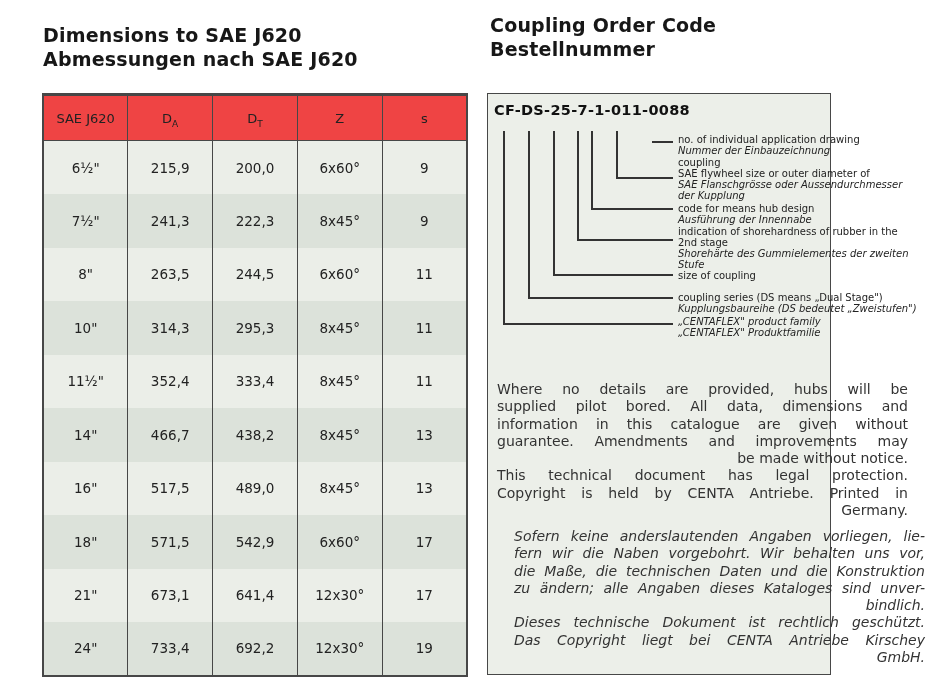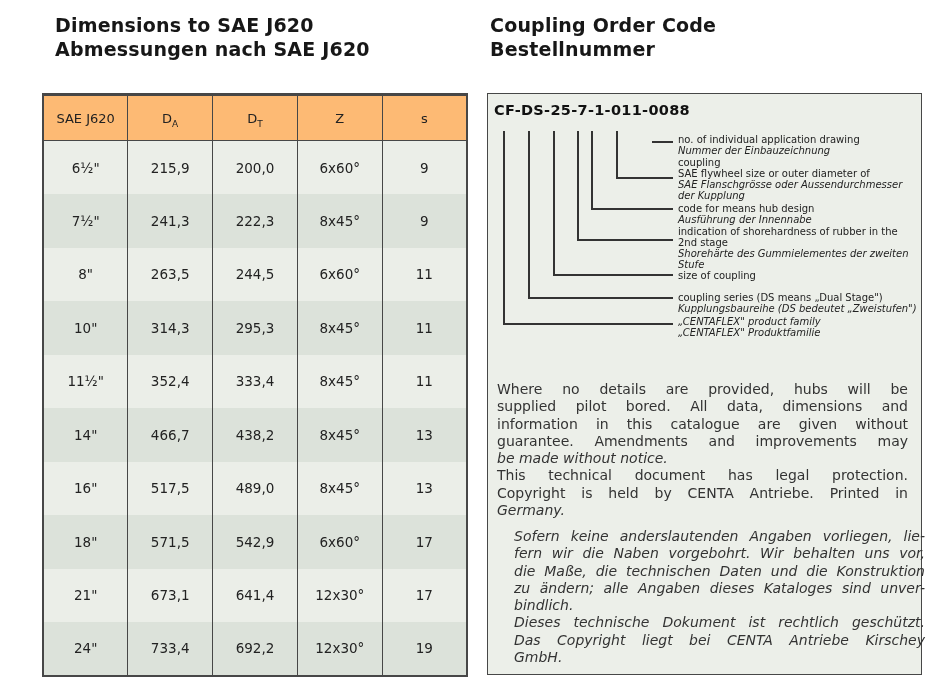--- a/index.html
+++ b/index.html
@@ -3,65 +3,65 @@
 <meta charset="utf-8">
 <style>
   html,body{margin:0;padding:0;}
   body{
     width:938px;height:690px;position:relative;background:#ffffff;
     font-family:"DejaVu Sans","Liberation Sans",sans-serif;
     -webkit-font-smoothing:antialiased;overflow:hidden;
   }
   .heading{position:absolute;top:14px;font-size:19px;font-weight:bold;
     line-height:23.5px;color:#171717;letter-spacing:.2px;}
-  #left-heading{left:55px;}
+  #left-heading{left:43px;margin-top:10px;}
   #right-heading{left:490px;}
 
   
   #dim-table{
     position:absolute;left:42px;top:93px;width:426px;height:581px;
     border-collapse:collapse;table-layout:fixed;
     border:2px solid #474747;border-top-width:3px;
     font-size:13.5px;color:#222222;
   }
   #dim-table th,#dim-table td{
     border-left:1.5px solid #474747;text-align:center;vertical-align:middle;
     padding:0;font-weight:normal;
   }
   #dim-table th:first-child,#dim-table td:first-child{border-left:none;}
-  #dim-table thead th{height:44px;border-bottom:1.5px solid #474747;background:#fdba74;font-size:13px;}
+  #dim-table thead th{height:44px;border-bottom:1.5px solid #474747;background:#ef4444;font-size:13px;}
   #dim-table tbody tr{height:53.5px;}
   #dim-table tbody tr:nth-child(odd){background:#ebeee8;}
   #dim-table tbody tr:nth-child(even){background:#dce2da;}
   #dim-table sub{font-size:9px;line-height:0;}
 
   
   #order-box{
-    position:absolute;left:487px;top:93px;width:435px;height:582px;
+    position:absolute;left:487px;top:93px;width:344px;height:582px;
     border:1.5px solid #474747;background:#ecefe9;box-sizing:border-box;
   }
   #order-code{
     position:absolute;left:6px;top:8px;font-size:14.5px;font-weight:bold;
     color:#111111;letter-spacing:.3px;white-space:nowrap;
   }
   .vline{position:absolute;width:1.5px;background:#333333;}
   .hline{position:absolute;height:1.5px;background:#333333;}
   .code-label{position:absolute;left:190px;width:250px;font-size:10px;
     line-height:11px;color:#222222;}
   .code-label div{white-space:nowrap;}
   .code-label .de{font-style:italic;}
   .code-label .it{font-style:italic;}
 
   
   .para-block{position:absolute;left:9px;width:411px;font-size:14px;
     line-height:17.3px;color:#333333;}
   #para-en{top:287px;}
   #para-de{top:434px;font-style:italic;margin-left:17px;}
   .jline{text-align:justify;text-align-last:justify;}
-  .lline{text-align:left;font-style:italic;}
+  .lline{text-align:right;}
 </style>
 </head>
 <body>
 
 <div class="heading" id="left-heading">
   <div>Dimensions to SAE J620</div>
   <div>Abmessungen nach SAE J620</div>
 </div>
 
 <table id="dim-table">

